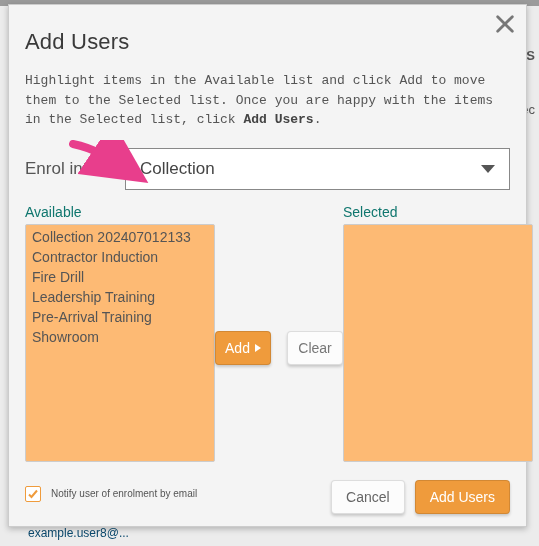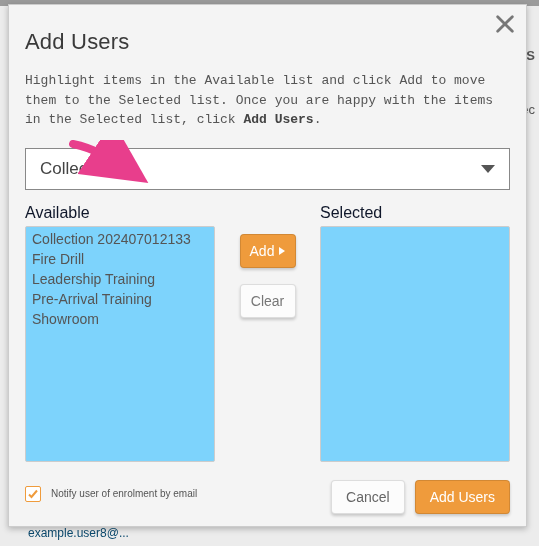--- a/index.html
+++ b/index.html
@@ -50,25 +50,25 @@
   .enrol-select .caret { width: 0; height: 0; border-left: 7px solid transparent; border-right: 7px solid transparent; border-top: 8px solid #555; }
 
   .arrow-overlay {
     position: absolute;
     left: 44px; top: -8px;
     width: 80px; height: 48px;
     pointer-events: none;
   }
 
   .lists-row { display:flex; margin-top: 14px; height: 258px; gap: 0; }
-  .col-label { font-size: 16px; color: #0f172a; margin-bottom: 4px; font-family: "Segoe UI", Arial, sans-serif; }
+  .col-label { font-size: 14px; color: #0f766e; margin-bottom: 4px; font-family: "Segoe UI", Arial, sans-serif; }
   .list-col { width: 190px; flex-shrink:0; display:flex; flex-direction:column; }
-  .spacer-col { flex:1; display:flex; flex-direction:column; align-items:center; justify-content:flex-start; padding-top: 30px; gap: 16px; }
+  .spacer-col { flex:1; display:flex; flex-direction:row; align-items:center; justify-content:flex-start; padding-top: 30px; gap: 16px; }
   .list-box {
-    flex:1; overflow:auto; background:#7dd3fc; border:1px solid #ccc;
+    flex:1; overflow:auto; background:#fdba74; border:1px solid #ccc;
     border-radius: 2px;
     padding: 2px 0;
   }
   .list-item {
     font-size: 14px; color:#555; padding: 2px 6px; cursor:pointer;
     font-family: "Segoe UI", Arial, sans-serif;
     white-space: nowrap; overflow: hidden; text-overflow: ellipsis;
   }
 
   .xfer-btn {
@@ -127,40 +127,42 @@
     </svg>
   </div>
 
   <div class="title">Add Users</div>
 
   <p class="instr">
     <span>Highlight items in the Available list and click Add to move them to the Selected list. Once you are happy with the items in the Selected list, click </span><span class="bold">Add Users</span><span>.</span>
   </p>
 
   <div class="enrol-row">
+    <div class="enrol-label">Enrol into</div>
     <div class="enrol-select">
       <span class="val">Collection</span>
       <span class="caret"></span>
     </div>
     <svg class="arrow-overlay" viewBox="0 0 80 48">
       <defs>
         <marker id="ah" markerWidth="8" markerHeight="8" refX="6" refY="4" orient="auto">
           <path d="M0,0 L8,4 L0,8 Z" fill="#e83e8c"></path>
         </marker>
       </defs>
       <path d="M4,4 C 25,8 45,20 66,34" stroke="#e83e8c" stroke-width="8" fill="none" marker-end="url(#ah)" stroke-linecap="round"></path>
     </svg>
   </div>
 
   <div class="lists-row">
 
     <div class="list-col">
       <div class="col-label">Available</div>
       <div class="list-box" id="available-box">
           <div class="list-item">Collection 202407012133</div>
+          <div class="list-item">Contractor Induction</div>
           <div class="list-item">Fire Drill</div>
           <div class="list-item">Leadership Training</div>
           <div class="list-item">Pre-Arrival Training</div>
           <div class="list-item">Showroom</div>
         </div>
     </div>
 
     <div class="spacer-col">
       <div class="xfer-btn primary">
         <span>Add</span>

